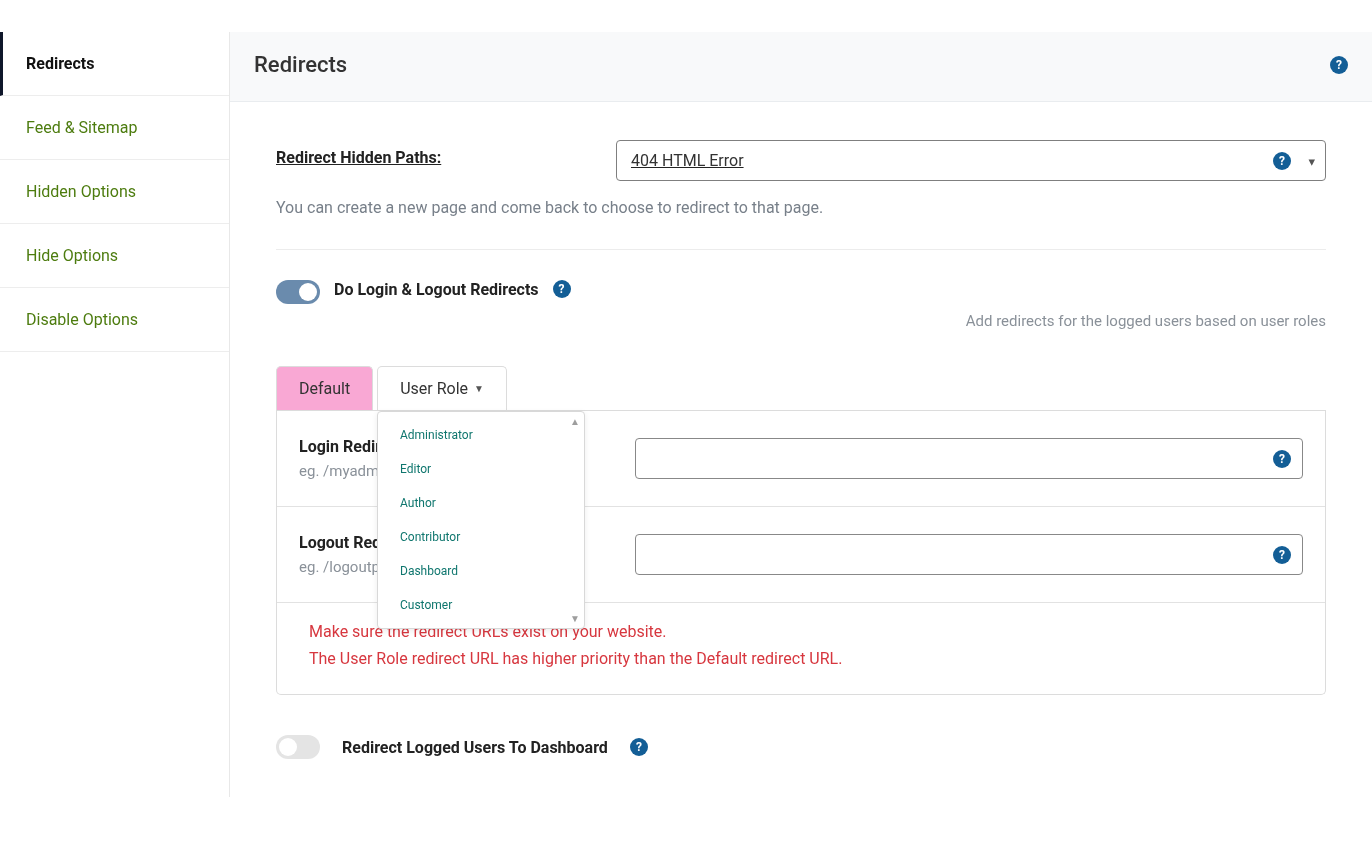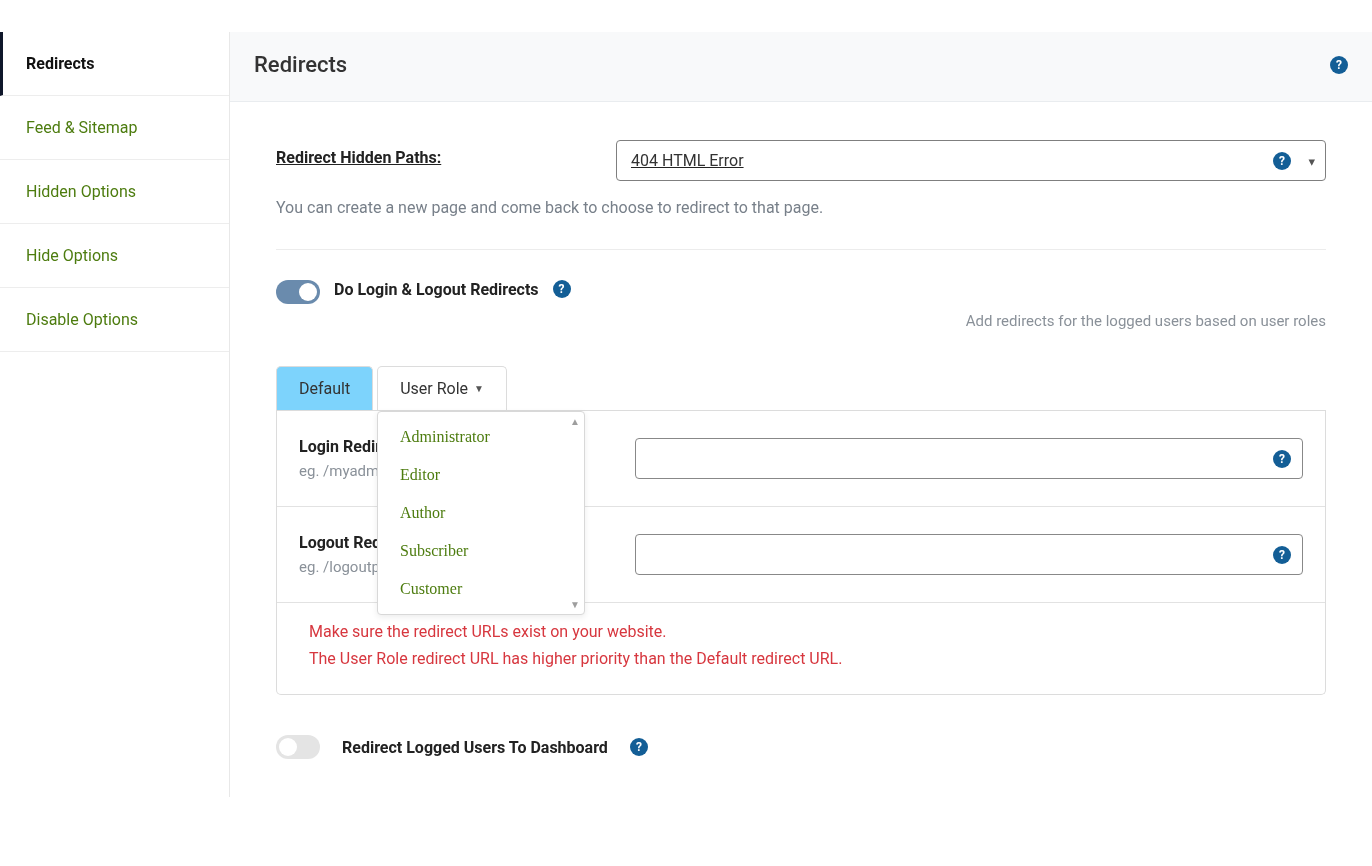--- a/index.html
+++ b/index.html
@@ -36,38 +36,38 @@
     .toggle.on { background: #6a8bad; }
     .toggle.off { background: #e4e4e4; }
     .toggle-knob { width: 18px; height: 18px; background: #fff; border-radius: 50%; position: absolute; top: 3px; }
     .toggle.on .toggle-knob { right: 3px; }
     .toggle.off .toggle-knob { left: 3px; }
     .toggle-label { font-weight: 700; font-size: 16px; color: #222; }
     .toggle-desc { color: #8a9199; font-size: 15px; margin-left: 58px; margin-bottom: 36px; text-align: right; }
     
     
     .tabs { display: flex; border-bottom: 1px solid #dcdcdc; }
-    .tab { padding: 12px 22px; border: 1px solid #dcdcdc; border-bottom: none; border-top-left-radius: 5px; border-top-right-radius: 5px; margin-right: 4px; font-size: 16px; color: #333; cursor: pointer; background: #7dd3fc; display:flex; align-items:center; gap:6px;}
+    .tab { padding: 12px 22px; border: 1px solid #dcdcdc; border-bottom: none; border-top-left-radius: 5px; border-top-right-radius: 5px; margin-right: 4px; font-size: 16px; color: #333; cursor: pointer; background: #f9a8d4; display:flex; align-items:center; gap:6px;}
     .tab.inactive { background: #fff; }
     
     
     .card { border: 1px solid #dcdcdc; border-top: none; border-radius: 0 0 5px 5px; padding: 0; position: relative; }
     .card-row { padding: 26px 22px; border-bottom: 1px solid #e2e2e2; display: flex; align-items: center; }
     .card-row:last-of-type { border-bottom: none;}
     .card-label { width: 336px; }
     .card-label .lbl { font-weight: 700; font-size: 16px; color: #222; margin-bottom: 6px; }
     .card-label .hint { font-size: 15px; color: #8a9199; }
     .card-input { flex: 1; position: relative; }
     .input { width: 100%; border: 1px solid #888; border-radius: 4px; padding: 10px 40px 10px 12px; font-size: 16px; }
     .input-help { position: absolute; right: 12px; top: 50%; transform: translateY(-50%); }
     
     
     .dropdown { position: absolute; left: 100px; top: 0; width: 208px; background: #fff; border: 1px solid #d8d8d8; border-radius: 4px; box-shadow: 0 2px 6px rgba(0,0,0,0.08); z-index: 10; padding: 6px 0; }
     .dropdown-scroll { max-height: 236px; overflow-y: auto; }
-    .dropdown-item { padding: 10px 22px; color: #4d7c0f; font-size: 16px; cursor: pointer; font-family: Liberation Serif, serif; }
+    .dropdown-item { padding: 10px 22px; color: #0f766e; font-size: 12px; cursor: pointer; }
     .dropdown::-webkit-scrollbar { width: 10px; }
     .dropdown-scroll::-webkit-scrollbar { width: 10px; }
     .dropdown-scroll::-webkit-scrollbar-thumb { background: #a9a9a9; border-radius: 6px; }
     .dropdown .arrow-up, .dropdown .arrow-down { position: absolute; right: 4px; font-size: 10px; color: #9e9e9e; cursor: pointer; }
     .dropdown .arrow-up { top: 4px; }
     .dropdown .arrow-down { bottom: 4px; }
     
     .warn { color: #d7373f; font-size: 16px; line-height: 1.65; padding: 16px 32px 22px 32px; }
     .warn p { margin: 0; }
     
@@ -130,21 +130,22 @@
       </div>
 
       <div class="card">
 
         <div class="dropdown">
           <span class="arrow-up">▲</span>
           <div class="dropdown-scroll">
             <div class="dropdown-item">Administrator</div>
             <div class="dropdown-item">Editor</div>
             <div class="dropdown-item">Author</div>
-            <div class="dropdown-item">Subscriber</div>
+            <div class="dropdown-item">Contributor</div>
+            <div class="dropdown-item">Dashboard</div>
             <div class="dropdown-item">Customer</div>
           </div>
           <span class="arrow-down">▼</span>
         </div>
 
         <div class="card-row">
           <div class="card-label">
             <div class="lbl">Login Redirect URL:</div>
             <div class="hint">eg. /myadminpage/</div>
           </div>

